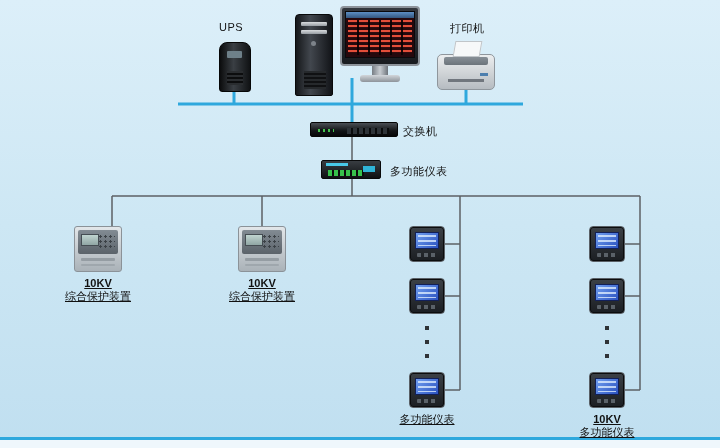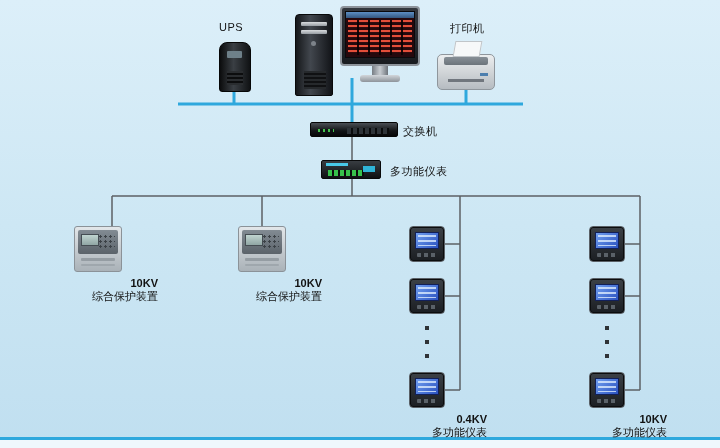--- a/index.html
+++ b/index.html
@@ -6,21 +6,21 @@
   body { font-family:"Liberation Sans", sans-serif; background:#ffffff; }
 
   .stage {
     position:relative; width:720px; height:448px; overflow:hidden;
     background:linear-gradient(180deg,#dceff9 0%, #cde7f4 50%, #c0dff0 100%);
   }
   .wires { position:absolute; left:0; top:0; z-index:1; }
 
   .dev { position:absolute; z-index:2; }
   .lbl { position:absolute; z-index:3; font-size:11px; color:#141414; white-space:nowrap; letter-spacing:.5px; }
-  .lblgroup { position:absolute; z-index:3; width:120px; text-align:right; font-size:11px; line-height:13px; color:#111; }
+  .lblgroup { position:absolute; z-index:3; width:120px; text-align:center; font-size:11px; line-height:13px; color:#111;text-decoration:underline; }
   .lblgroup .kv { font-weight:700; }
 
   
   .ups { width:32px; height:50px; border-radius:8px 8px 3px 3px;
     background:linear-gradient(90deg,#0b0c0d,#3a3f44 45%,#101214); border:1px solid #060707; }
   .ups-screen { position:absolute; left:7px; top:8px; width:15px; height:7px; background:#6e8089; border-radius:1px; }
   .ups-vent { position:absolute; left:7px; bottom:6px; width:16px; height:14px;
     background:repeating-linear-gradient(180deg,#2a2d30 0 2px,#0c0d0e 2px 4px); }
 
   
@@ -208,21 +208,20 @@
   <div class="vdots" style="left:425px; top:326px;">
     <span></span>
       <span></span>
       <span></span>
   </div>
   <div class="dev meter" style="left:409px; top:372px;">
     <div class="meter-screen"></div>
     <div class="meter-btns"></div>
   </div>
   <div class="lblgroup" style="left:367px; top:413px;">
-    <div class="kv">0.4KV</div>
     <div>多功能仪表</div>
   </div>
 
   <div class="dev meter" style="left:589px; top:226px;">
     <div class="meter-screen"></div>
     <div class="meter-btns"></div>
   </div>
   <div class="dev meter" style="left:589px; top:278px;">
     <div class="meter-screen"></div>
     <div class="meter-btns"></div>

